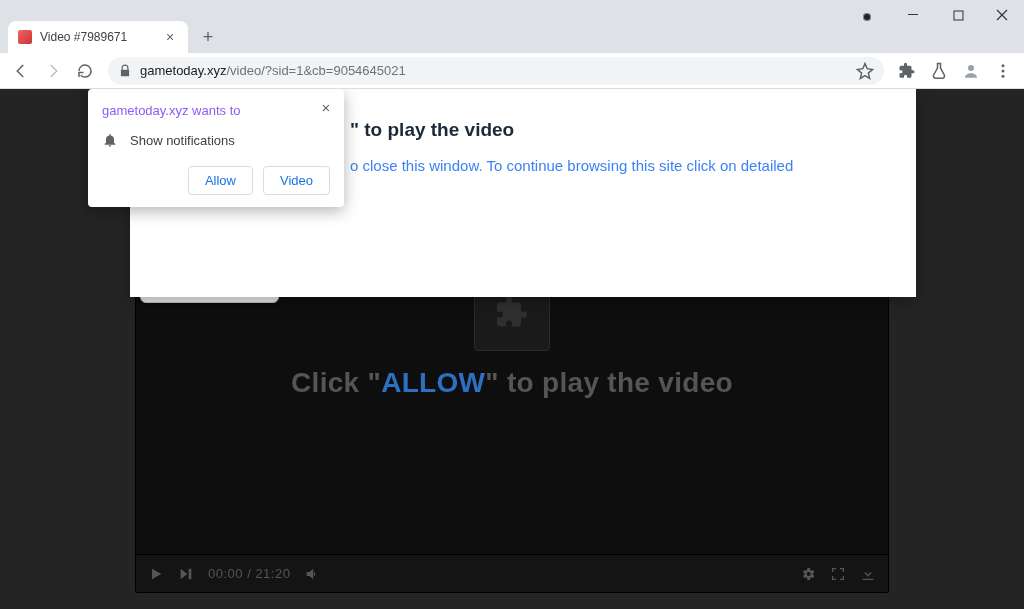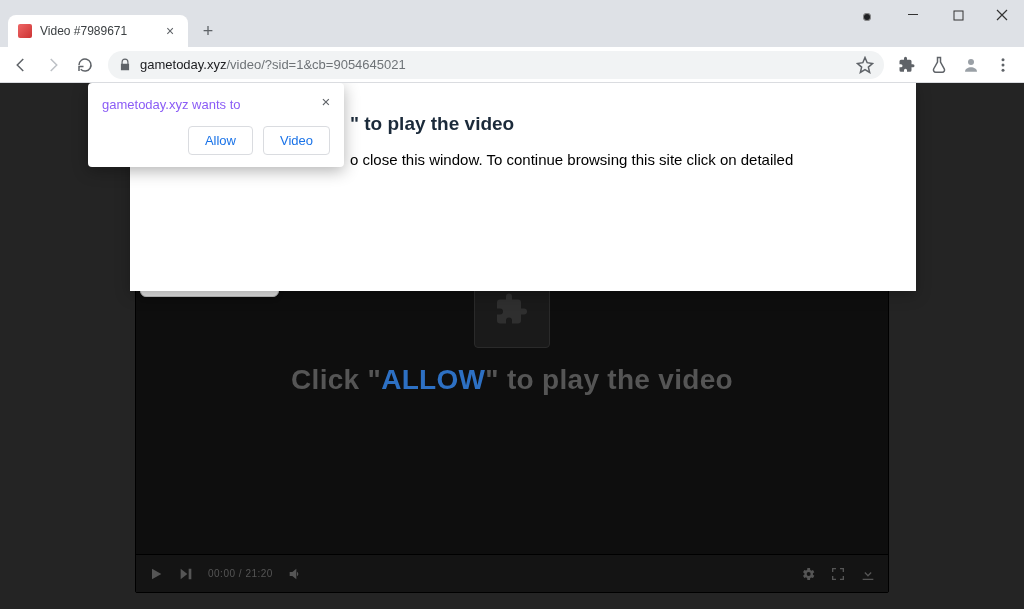--- a/index.html
+++ b/index.html
@@ -1,20 +1,20 @@
 <!DOCTYPE html>
 <html><head>
 <meta charset="utf-8">
 <style>
   * { margin: 0; padding: 0; box-sizing: border-box; }
   body { font-family: "Segoe UI", Arial, sans-serif; background: #dfe1e5; width: 1024px; height: 609px; overflow: hidden; position: relative; }
   .window { width: 1024px; height: 609px; background: #fff; display: flex; flex-direction: column; position: relative; }
 
   
-  .titlebar { height: 47px; background: #dee1e6; display: flex; align-items: flex-end; position: relative; }
+  .titlebar { height: 53px; background: #dee1e6; display: flex; align-items: flex-end; position: relative; }
   .tab { margin-left: 8px; height: 32px; background: #fff; border-radius: 8px 8px 0 0; display: flex; align-items: center; padding: 0 10px; min-width: 180px; position: relative; }
   .favicon { width: 14px; height: 14px; margin-right: 8px; border-radius: 2px; background: linear-gradient(135deg,#e66,#c33); }
   .tab-title { font-size: 12px; color: #3c4043; flex: 1; white-space: nowrap; overflow: hidden; }
   .tab-close { width: 16px; height: 16px; display: flex; align-items: center; justify-content: center; font-size: 14px; color: #5f6368; cursor: pointer; }
   .newtab { width: 28px; height: 28px; margin-left: 6px; margin-bottom: 2px; display: flex; align-items: center; justify-content: center; color: #5f6368; font-size: 18px; cursor: pointer; }
   .win-controls { position: absolute; right: 0; top: 0; height: 32px; display: flex; }
   .win-btn { width: 44px; height: 30px; display: flex; align-items: center; justify-content: center; color: #333; font-size: 14px; cursor: pointer; }
   .acct-dot { position: absolute; right: 150px; top: 10px; width: 14px; height: 14px; background: #202124; border-radius: 50%; border: 3px solid #dee1e6; box-shadow: 0 0 0 1px #888 inset; }
 
   
@@ -25,21 +25,21 @@
   .lock { width: 14px; height: 14px; color: #5f6368; }
   .url { font-size: 13px; color: #202124; }
   .url .path { color: #6e7377; }
   .omni-right { margin-left: auto; display: flex; align-items: center; gap: 12px; }
   .tool-icon { width: 18px; height: 18px; color: #5f6368; }
 
   
   .content { flex: 1; background: #242424; position: relative; overflow: hidden; }
   .white-overlay { position: absolute; left: 130px; top: 0; right: 108px; height: 208px; background: #fff; box-shadow: 0 4px 14px rgba(0,0,0,.25); z-index: 5; padding: 30px 30px 20px 220px; }
   .overlay-h { font-size: 19px; font-weight: 700; color: #1b2a3a; margin-bottom: 14px; }
-  .overlay-p { font-size: 15px; color: #000000; line-height: 1.5; margin-top: 8px; }
+  .overlay-p { font-size: 15px; color: #3b82f6; line-height: 1.5; margin-top: 8px; }
 
   .click-btn { position: absolute; left: 140px; top: 168px; height: 46px; background: #e3e3e3; border: 1px solid #bbb; border-radius: 6px; padding: 0 18px; font-size: 20px; font-weight: 800; letter-spacing: .5px; color: #19334f; display: flex; align-items: center; z-index: 4; box-shadow: 0 2px 4px rgba(0,0,0,.25); }
   .click-btn .allow-frag { color: #2d70c3; margin-left: 6px; }
 
   
   .perm { position: absolute; left: 88px; top: 0; width: 256px; background: #fff; box-shadow: 0 4px 16px rgba(0,0,0,.3); border-radius: 4px; padding: 14px 14px 12px; z-index: 10; }
   .perm-head { font-size: 13px; color: #8b5cf6; margin-bottom: 14px; }
   .perm-close { position: absolute; right: 8px; top: 8px; width: 20px; height: 20px; display: flex; align-items: center; justify-content: center; color: #5f6368; cursor: pointer; font-size: 15px; }
   .perm-row { display: flex; align-items: center; gap: 12px; margin-bottom: 18px; }
   .bell { width: 16px; height: 16px; color: #5f6368; }
@@ -48,21 +48,21 @@
   .perm-btn { border: 1px solid #dadce0; background: #fff; color: #1a73e8; font-size: 13px; padding: 6px 16px; border-radius: 4px; cursor: pointer; }
 
   
   .player { position: absolute; left: 135px; right: 135px; top: 30px; bottom: 16px; background: #0e0e0e; border: 1px solid #000; border-radius: 2px; z-index: 2; display: flex; flex-direction: column; }
   .player-body { flex: 1; display: flex; flex-direction: column; align-items: center; justify-content: center; gap: 16px; }
   .puzzle { width: 76px; height: 76px; background: #1a1a1a; border: 1px solid #2a2a2a; border-radius: 4px; display: flex; align-items: center; justify-content: center; }
   .puzzle svg { width: 36px; height: 36px; fill: #2f2f2f; }
   .msg { font-size: 28px; font-weight: 800; color: #555; letter-spacing: .3px; }
   .msg .allow { color: #2d70c3; }
   .sub { font-size: 15px; color: #555; }
-  .controls { height: 38px; background: #141414; border-top: 1px solid #000; display: flex; align-items: center; padding: 0 12px; gap: 14px; color: #555; font-size: 10px; }
+  .controls { height: 38px; background: #141414; border-top: 1px solid #000; display: flex; align-items: center; padding: 0 12px; gap: 14px; color: #555; font-size: 13px; }
   .ctrl-icon { width: 16px; height: 16px; fill: #555; cursor: pointer; }
   .time { letter-spacing: .5px; }
   .ctrl-right { margin-left: auto; display: flex; align-items: center; gap: 14px; }
 </style>
 </head>
 <body>
 
 <div class="window">
 
   <div class="titlebar">
@@ -192,20 +192,26 @@
     </div>
 
     <div class="white-overlay">
       <div class="overlay-h">" to play the video</div>
       <div class="overlay-p">o close this window. To continue browsing this site click on detailed</div>
     </div>
 
     <div class="perm">
       <div class="perm-close">×</div>
       <div class="perm-head">gametoday.xyz wants to</div>
+      <div class="perm-row">
+        <svg class="bell" viewBox="0 0 24 24" fill="#5f6368">
+            <path d="M12 22a2 2 0 0 0 2-2h-4a2 2 0 0 0 2 2zm6-6V11a6 6 0 0 0-5-5.9V4a1 1 0 1 0-2 0v1.1A6 6 0 0 0 6 11v5l-2 2v1h16v-1l-2-2z"></path>
+          </svg>
+        <span class="perm-label">Show notifications</span>
+      </div>
       <div class="perm-actions">
         <button class="perm-btn">Allow</button>
         <button class="perm-btn">Video</button>
       </div>
     </div>
 
   </div>
 </div>
 
 </body></html>

